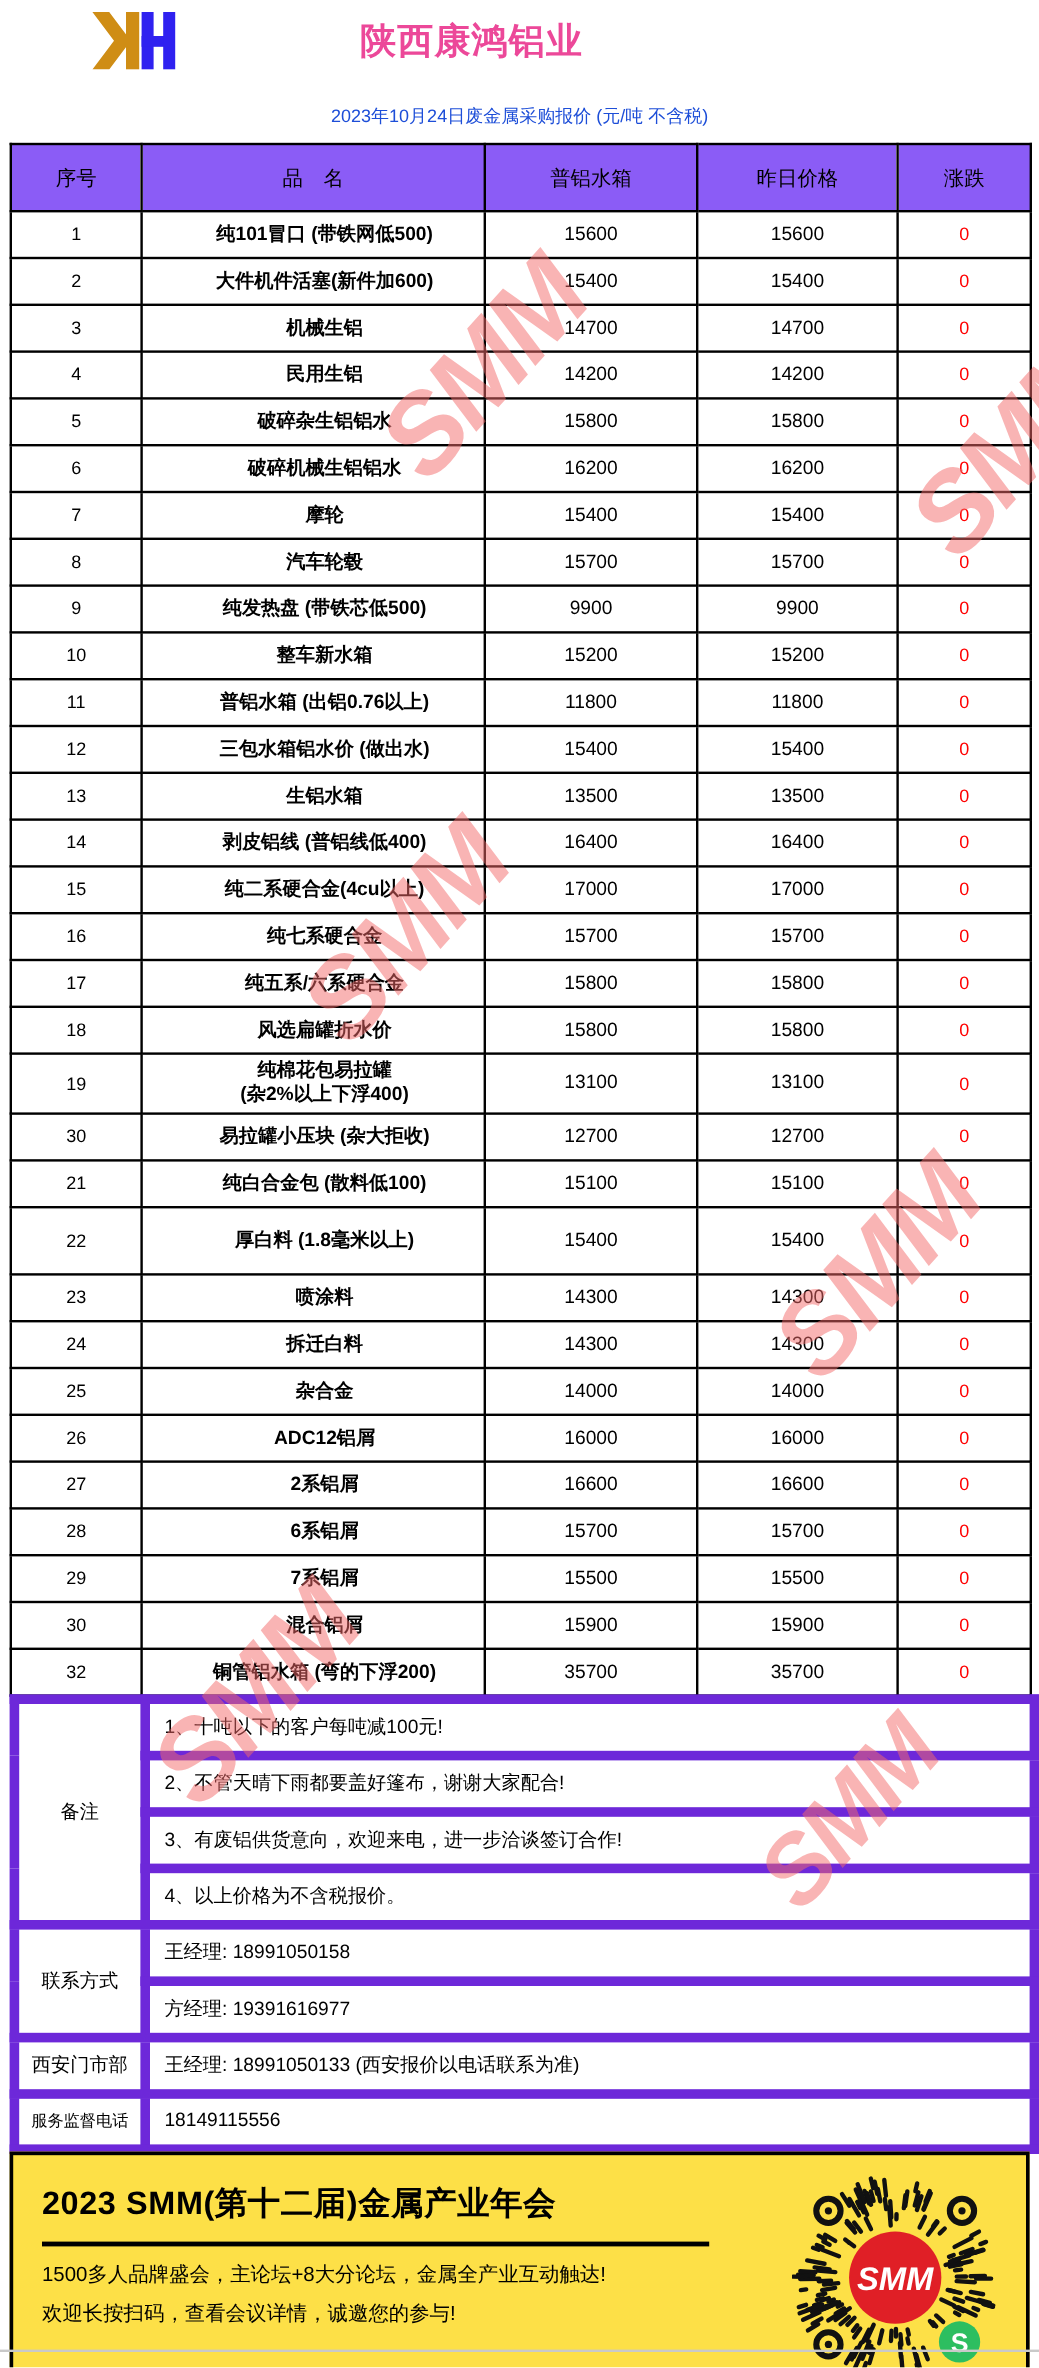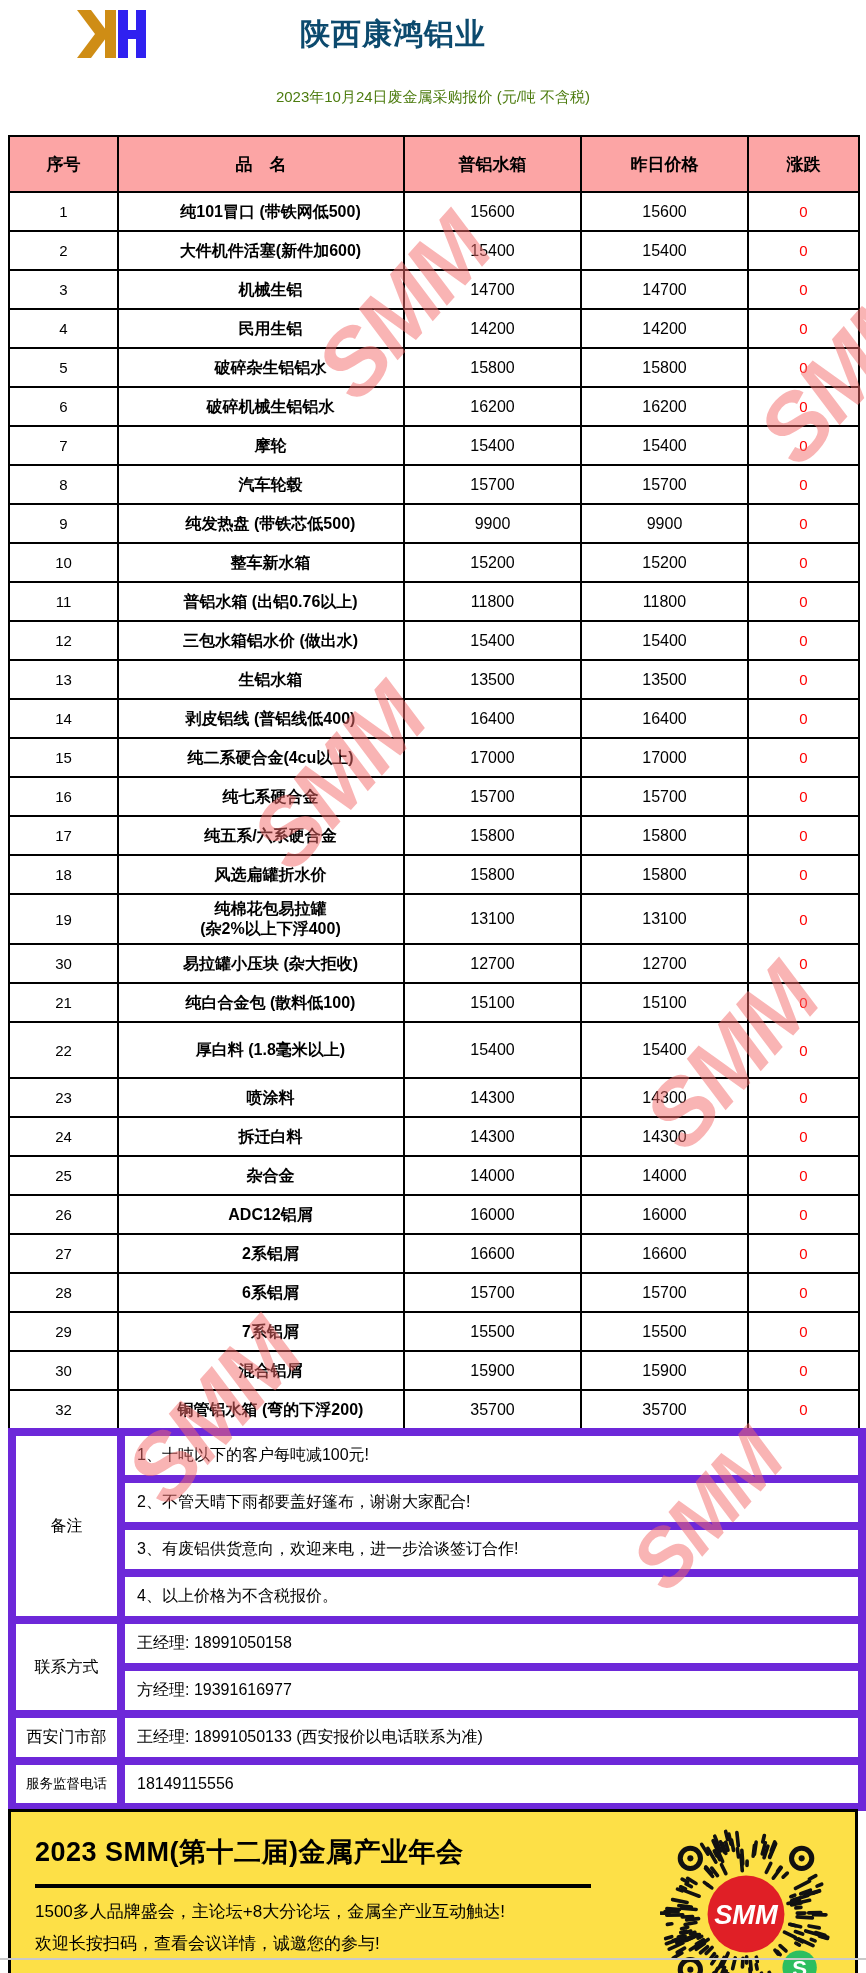--- a/index.html
+++ b/index.html
@@ -11,31 +11,31 @@
     background:#ffffff;
     overflow:hidden;
     font-family:"Liberation Sans", sans-serif;
     color:#000;
   }
   
   .hdr{position:relative;height:66px;}
   .logo{position:absolute;left:75px;top:10px;width:72px;height:48px;}
   .company{
     position:absolute;left:160px;right:240px;top:14px;
-    text-align:center;font-size:30px;font-weight:bold;color:#0c4a6e;letter-spacing:1px;
+    text-align:center;font-size:30px;font-weight:bold;color:#ec4899;letter-spacing:1px;
   }
   .subtitle{
-    text-align:center;font-size:15px;color:#4d7c0f;margin:22px 0 28px 0;
+    text-align:center;font-size:15px;color:#1d4ed8;margin:22px 0 12px 0;
   }
   
   table{border-collapse:collapse;table-layout:fixed;}
   .price-table{margin-left:8px;width:850px;}
   .price-table td{border:2px solid #000;text-align:center;overflow:hidden;}
   .price-table thead td{
-    background:#fca5a5;height:52px;font-weight:bold;font-size:17px;
+    background:#8b5cf6;height:52px;font-weight:normal;font-size:17px;
   }
   .price-table tbody tr{height:39px;}
   .price-table tbody tr:nth-child(19){height:50px;}
   .price-table tbody tr:nth-child(22){height:56px;}
   .c-no{font-size:15px;}
   .c-name{font-weight:bold;font-size:16px;white-space:pre-line;line-height:1.25;padding-left:20px;}
   .c-price{font-size:16px;}
   .c-change{font-size:15px;color:#ff0000;}
   
   .info-table{margin-left:8px;margin-top:-2px;width:850px;}

